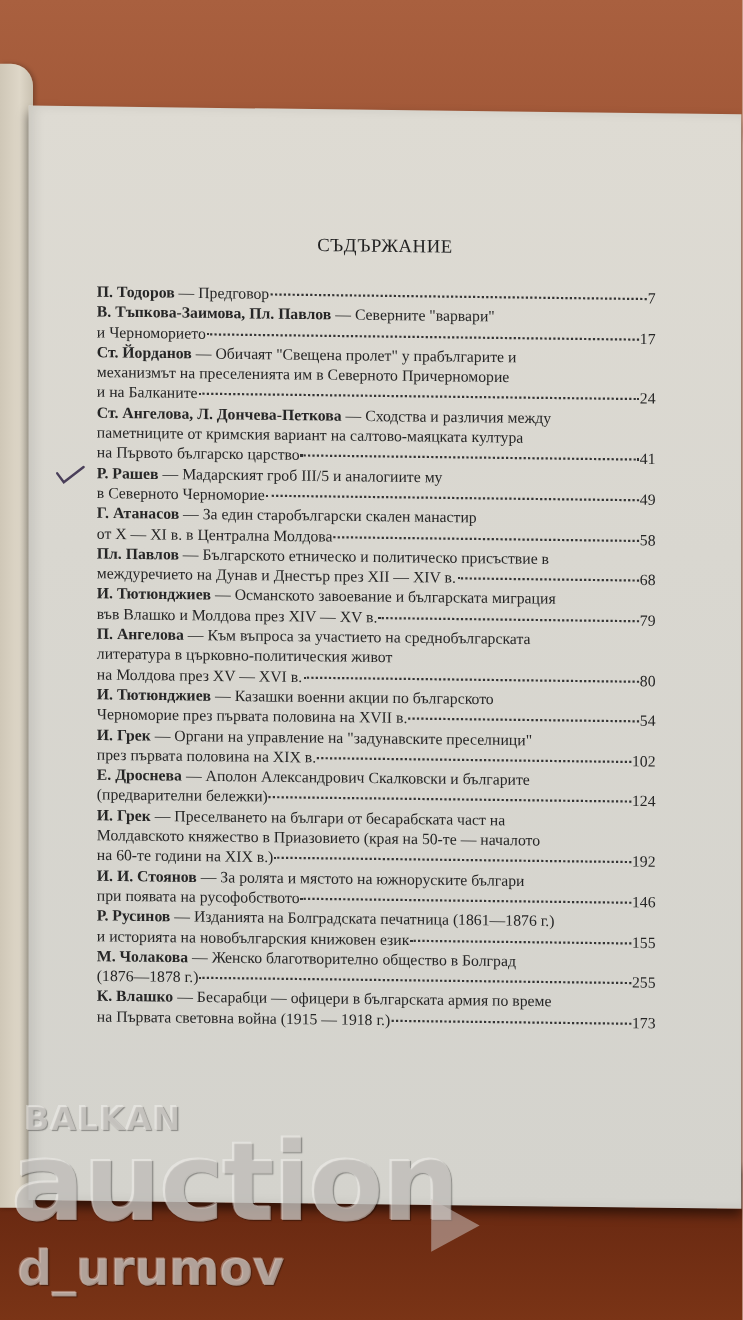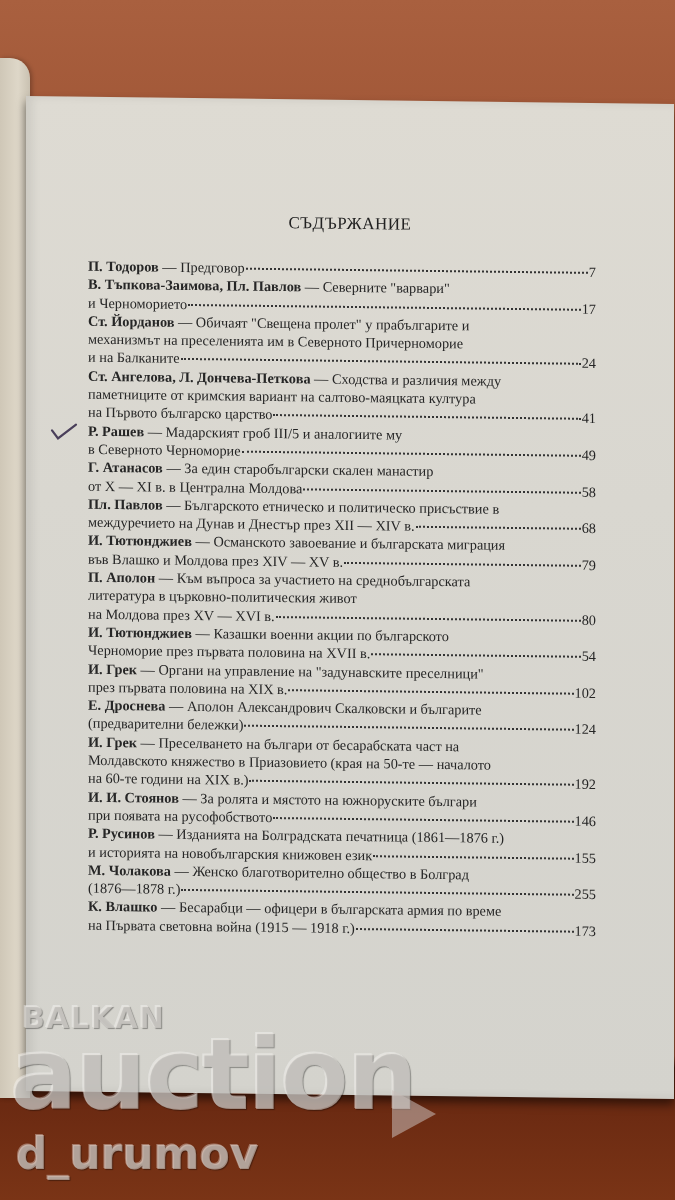--- a/index.html
+++ b/index.html
@@ -133,21 +133,21 @@
       </div>
       <div class="entry">
         <div class="line"><span class="txt"><span class="author">И. Тютюнджиев</span><span> — </span><span>Османското завоевание и българската миграция</span></span></div>
         <div class="last">
           <span class="txt"><span>във Влашко и Молдова през XIV — XV в.</span></span>
           <span class="dots"></span>
           <span class="pg">79</span>
         </div>
       </div>
       <div class="entry">
-        <div class="line"><span class="txt"><span class="author">П. Аполон</span><span> — </span><span>Към въпроса за участието на среднобългарската</span></span></div>
+        <div class="line"><span class="txt"><span class="author">П. Ангелова</span><span> — </span><span>Към въпроса за участието на среднобългарската</span></span></div>
         <div class="line"><span class="txt"><span>литература в църковно-политическия живот</span></span></div>
         <div class="last">
           <span class="txt"><span>на Молдова през XV — XVI в.</span></span>
           <span class="dots"></span>
           <span class="pg">80</span>
         </div>
       </div>
       <div class="entry">
         <div class="line"><span class="txt"><span class="author">И. Тютюнджиев</span><span> — </span><span>Казашки военни акции по българското</span></span></div>
         <div class="last">

